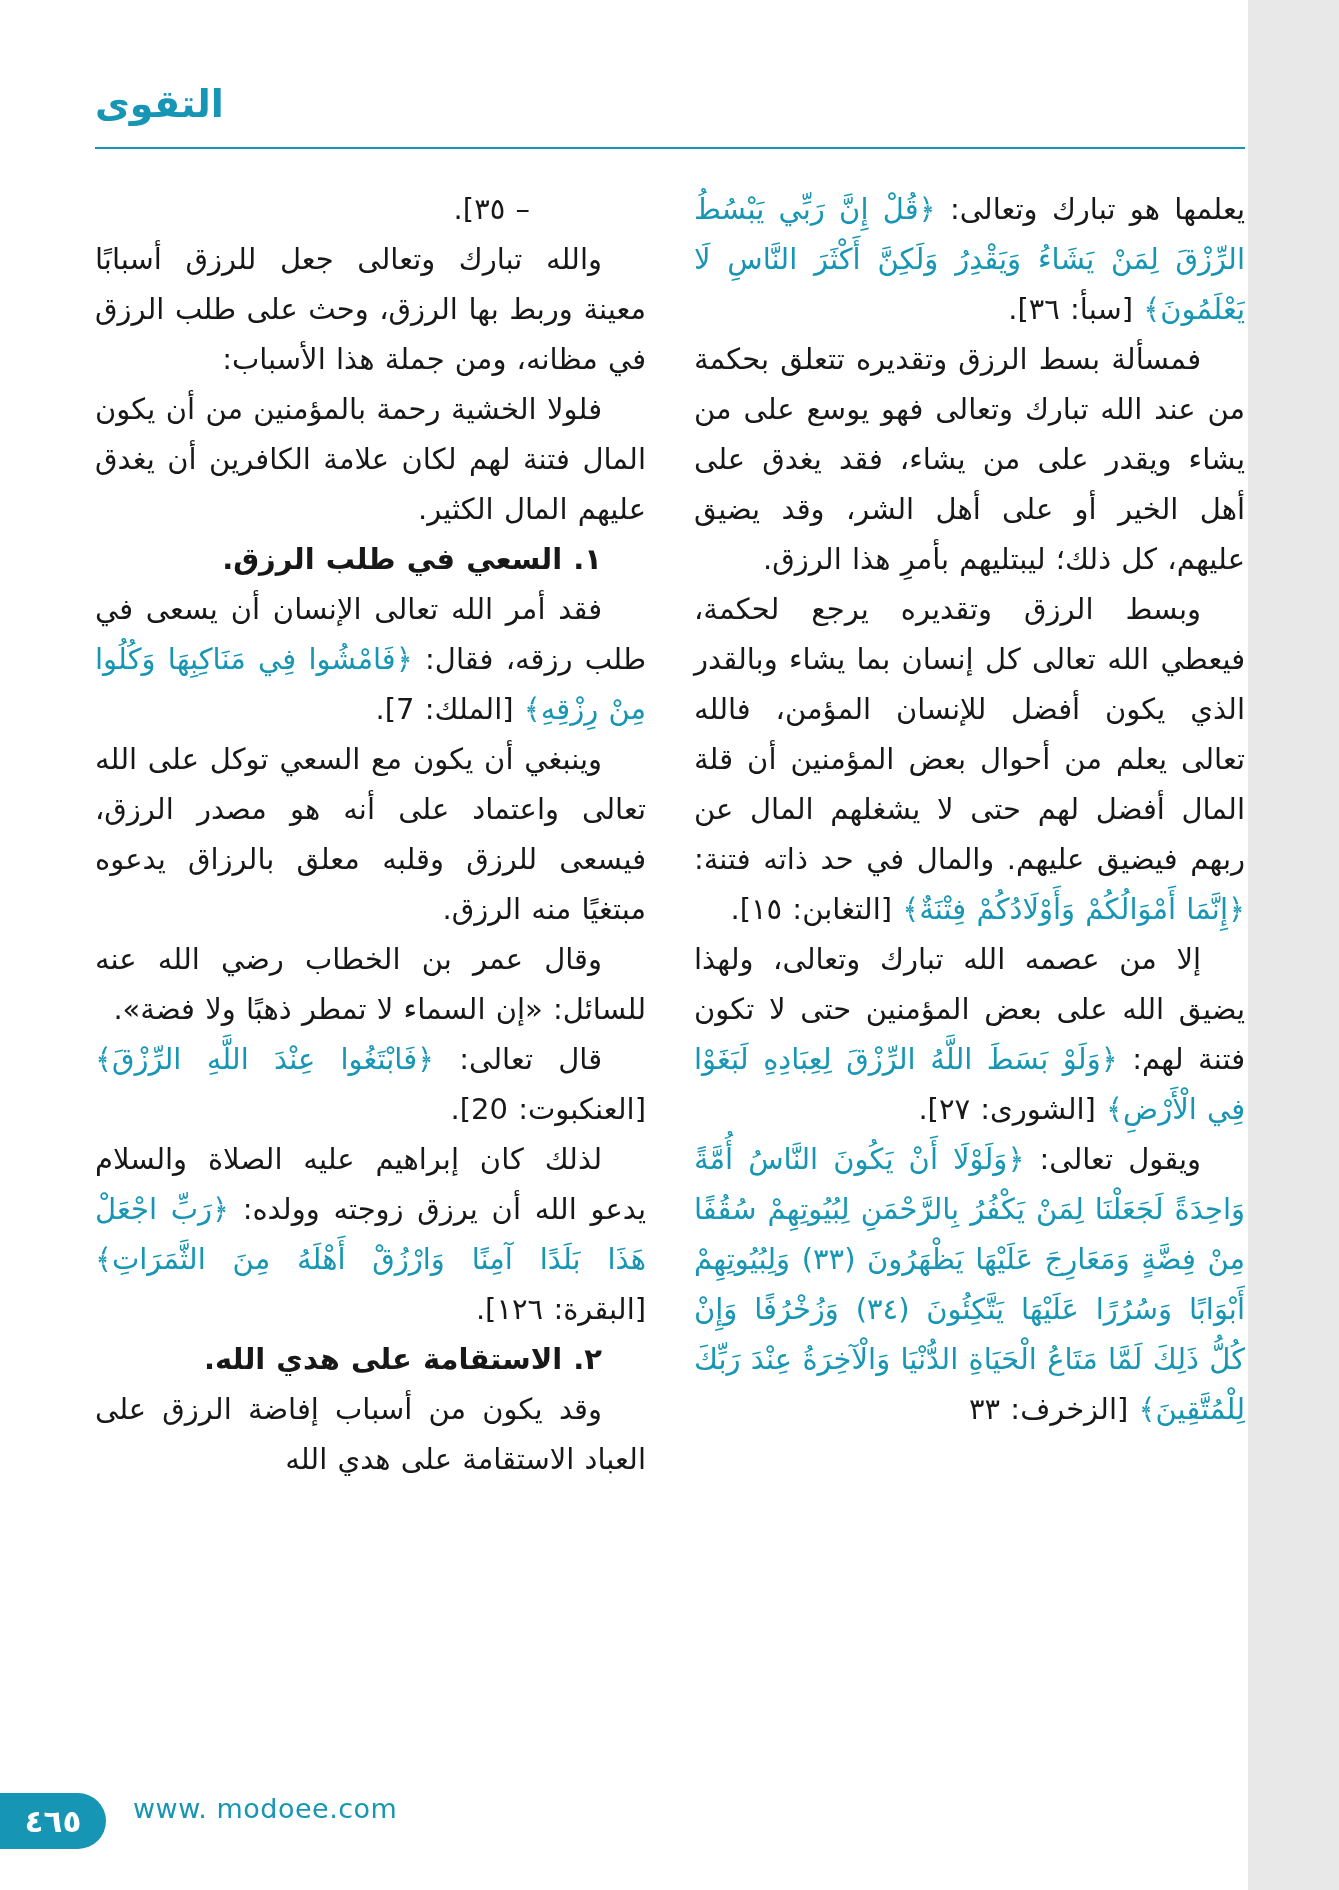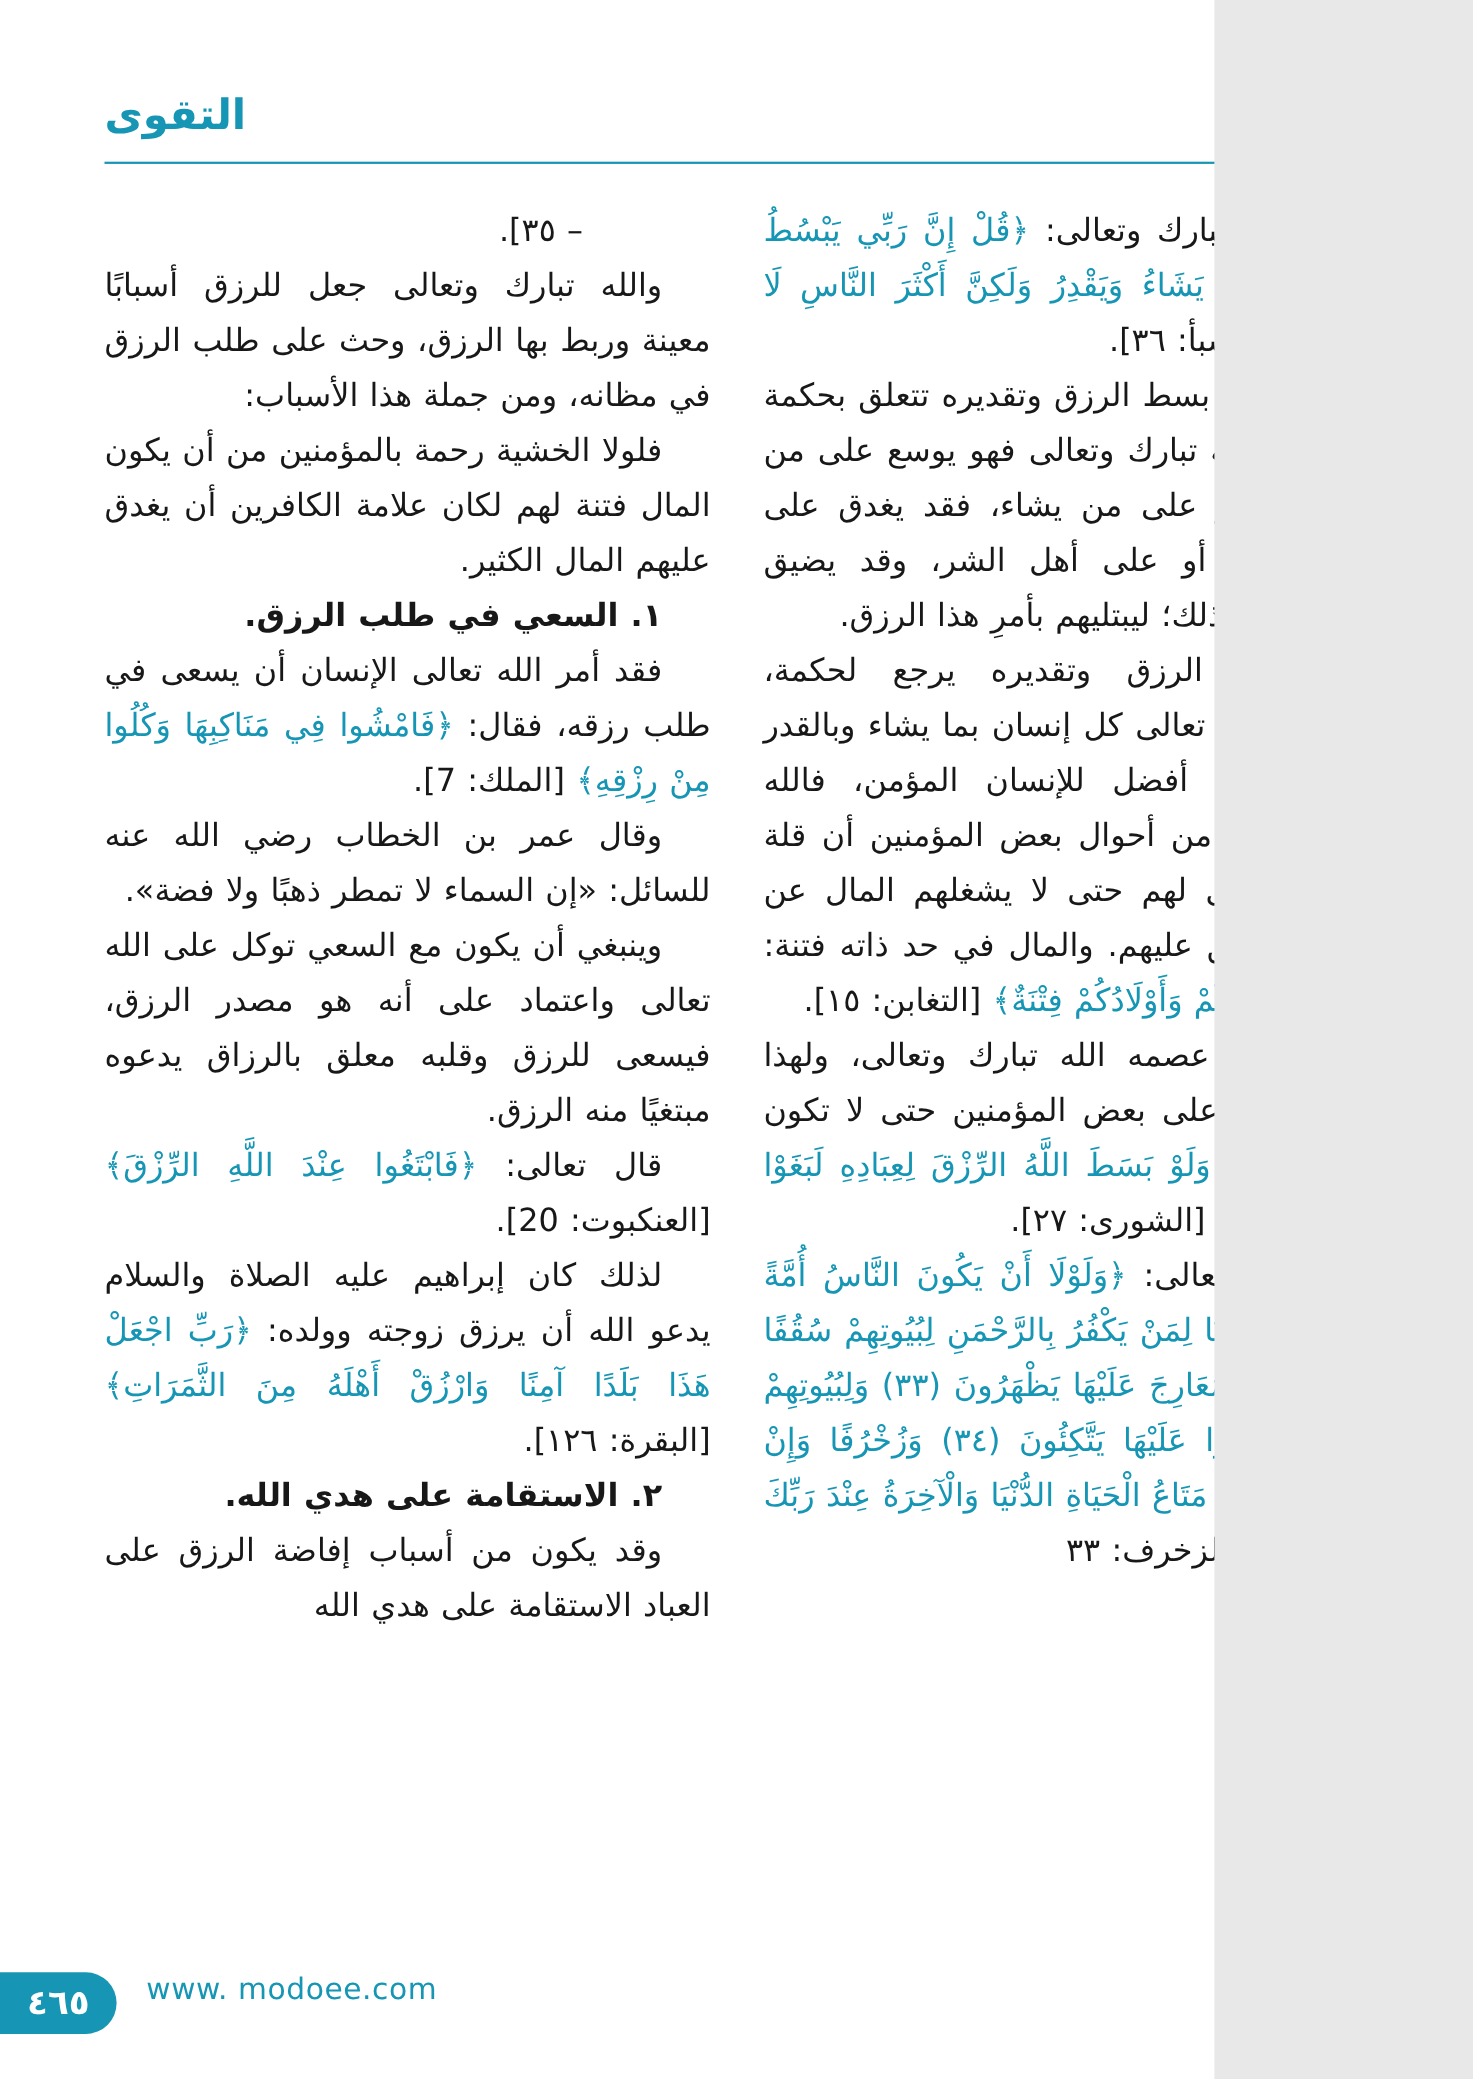--- a/index.html
+++ b/index.html
@@ -8,21 +8,21 @@
     --page-bg:#ffffff;
   }
   html,body{margin:0;padding:0;}
   body{
     width:1339px;height:1890px;
     background:#e8e8e8;
     font-family:"DejaVu Sans",sans-serif;
     color:var(--text);
   }
   .page{
-    position:relative;width:1104px;height:1890px;
+    position:relative;width:1248px;height:1890px;
     background:var(--page-bg);overflow:hidden;
   }
   .header-title{
     position:absolute;top:82px;left:95px;
     color:var(--accent);font-size:38px;font-weight:bold;
     direction:rtl;
   }
   .header-rule{
     position:absolute;top:147px;left:95px;width:1150px;height:2px;
     background:var(--accent);
@@ -72,22 +72,22 @@
         <p class="para"><span class="seg-normal">وبسط الرزق وتقديره يرجع لحكمة، فيعطي الله تعالى كل إنسان بما يشاء وبالقدر الذي يكون أفضل للإنسان المؤمن، فالله تعالى يعلم من أحوال بعض المؤمنين أن قلة المال أفضل لهم حتى لا يشغلهم المال عن ربهم فيضيق عليهم. والمال في حد ذاته فتنة: </span><span class="seg-quran">﴿إِنَّمَا أَمْوَالُكُمْ وَأَوْلَادُكُمْ فِتْنَةٌ﴾</span><span class="seg-ref"> [التغابن: ١٥].</span></p>
         <p class="para"><span class="seg-normal">إلا من عصمه الله تبارك وتعالى، ولهذا يضيق الله على بعض المؤمنين حتى لا تكون فتنة لهم: </span><span class="seg-quran">﴿وَلَوْ بَسَطَ اللَّهُ الرِّزْقَ لِعِبَادِهِ لَبَغَوْا فِي الْأَرْضِ﴾</span><span class="seg-ref"> [الشورى: ٢٧].</span></p>
         <p class="para"><span class="seg-normal">ويقول تعالى: </span><span class="seg-quran">﴿وَلَوْلَا أَنْ يَكُونَ النَّاسُ أُمَّةً وَاحِدَةً لَجَعَلْنَا لِمَنْ يَكْفُرُ بِالرَّحْمَنِ لِبُيُوتِهِمْ سُقُفًا مِنْ فِضَّةٍ وَمَعَارِجَ عَلَيْهَا يَظْهَرُونَ (٣٣) وَلِبُيُوتِهِمْ أَبْوَابًا وَسُرُرًا عَلَيْهَا يَتَّكِئُونَ (٣٤) وَزُخْرُفًا وَإِنْ كُلُّ ذَلِكَ لَمَّا مَتَاعُ الْحَيَاةِ الدُّنْيَا وَالْآخِرَةُ عِنْدَ رَبِّكَ لِلْمُتَّقِينَ﴾</span><span class="seg-ref"> [الزخرف: ٣٣</span></p>
       </section>
     <section class="column">
         <p class="para ref-tail"><span class="seg-ref">– ٣٥].</span></p>
         <p class="para"><span class="seg-normal">والله تبارك وتعالى جعل للرزق أسبابًا معينة وربط بها الرزق، وحث على طلب الرزق في مظانه، ومن جملة هذا الأسباب:</span></p>
         <p class="para"><span class="seg-normal">فلولا الخشية رحمة بالمؤمنين من أن يكون المال فتنة لهم لكان علامة الكافرين أن يغدق عليهم المال الكثير.</span></p>
         <p class="para section-heading"><span class="seg-normal">١. السعي في طلب الرزق.</span></p>
         <p class="para"><span class="seg-normal">فقد أمر الله تعالى الإنسان أن يسعى في طلب رزقه، فقال: </span><span class="seg-quran">﴿فَامْشُوا فِي مَنَاكِبِهَا وَكُلُوا مِنْ رِزْقِهِ﴾</span><span class="seg-ref"> [الملك: 7].</span></p>
+        <p class="para"><span class="seg-normal">وينبغي أن يكون مع السعي توكل على الله تعالى واعتماد على أنه هو مصدر الرزق، فيسعى للرزق وقلبه معلق بالرزاق يدعوه مبتغيًا منه الرزق.</span></p>
         <p class="para"><span class="seg-normal">وقال عمر بن الخطاب رضي الله عنه للسائل: «إن السماء لا تمطر ذهبًا ولا فضة».</span></p>
-        <p class="para"><span class="seg-normal">وينبغي أن يكون مع السعي توكل على الله تعالى واعتماد على أنه هو مصدر الرزق، فيسعى للرزق وقلبه معلق بالرزاق يدعوه مبتغيًا منه الرزق.</span></p>
         <p class="para"><span class="seg-normal">قال تعالى: </span><span class="seg-quran">﴿فَابْتَغُوا عِنْدَ اللَّهِ الرِّزْقَ﴾</span><span class="seg-ref"> [العنكبوت: 20].</span></p>
         <p class="para"><span class="seg-normal">لذلك كان إبراهيم عليه الصلاة والسلام يدعو الله أن يرزق زوجته وولده: </span><span class="seg-quran">﴿رَبِّ اجْعَلْ هَذَا بَلَدًا آمِنًا وَارْزُقْ أَهْلَهُ مِنَ الثَّمَرَاتِ﴾</span><span class="seg-ref"> [البقرة: ١٢٦].</span></p>
         <p class="para section-heading"><span class="seg-normal">٢. الاستقامة على هدي الله.</span></p>
         <p class="para"><span class="seg-normal">وقد يكون من أسباب إفاضة الرزق على العباد الاستقامة على هدي الله</span></p>
       </section>
   </main>
 
   <div class="page-number-badge">
     <span class="page-number">٤٦٥</span>
   </div>

